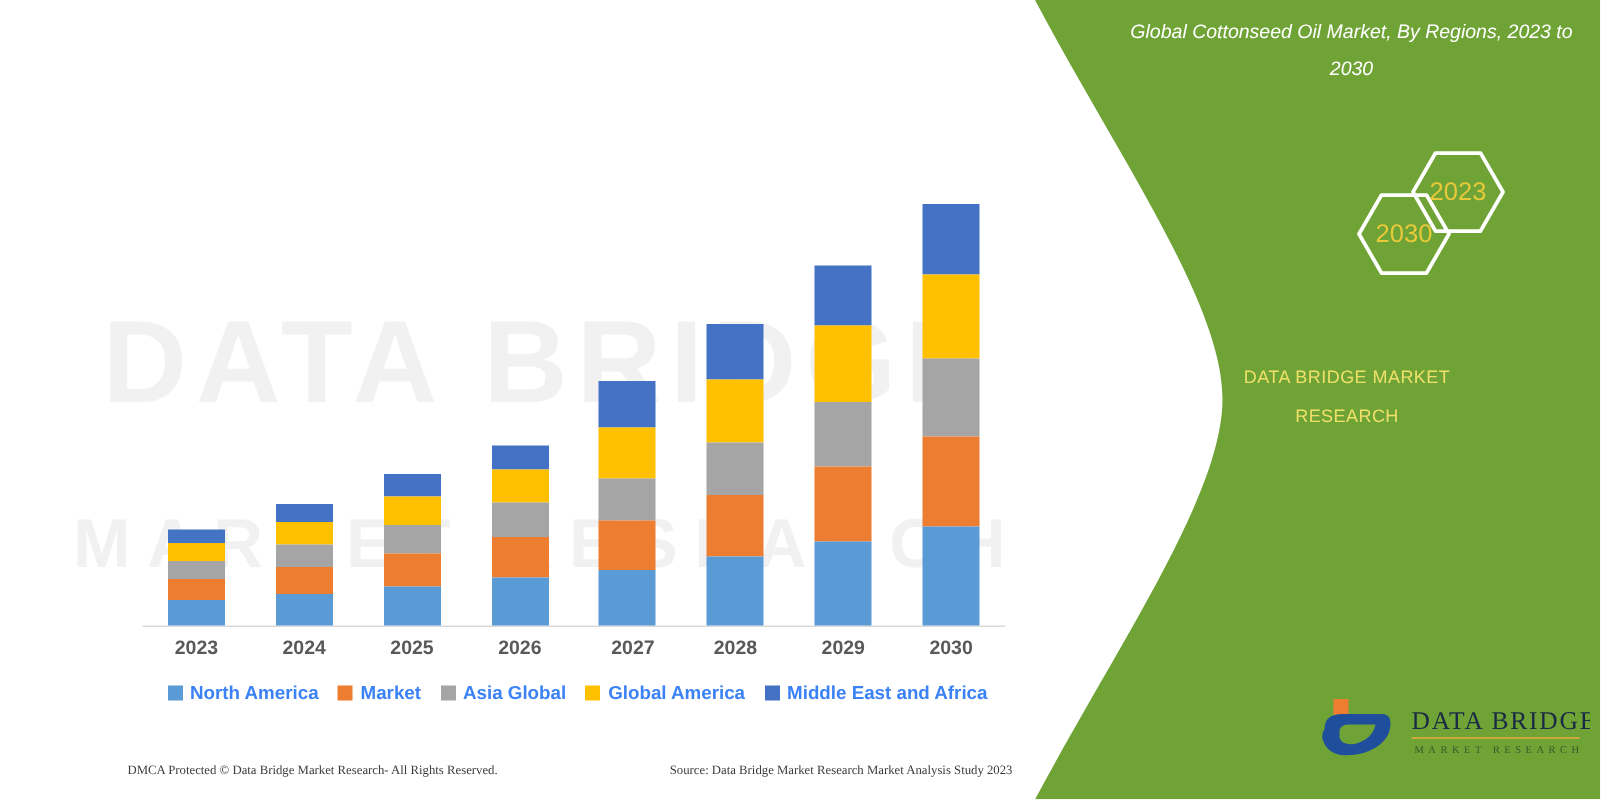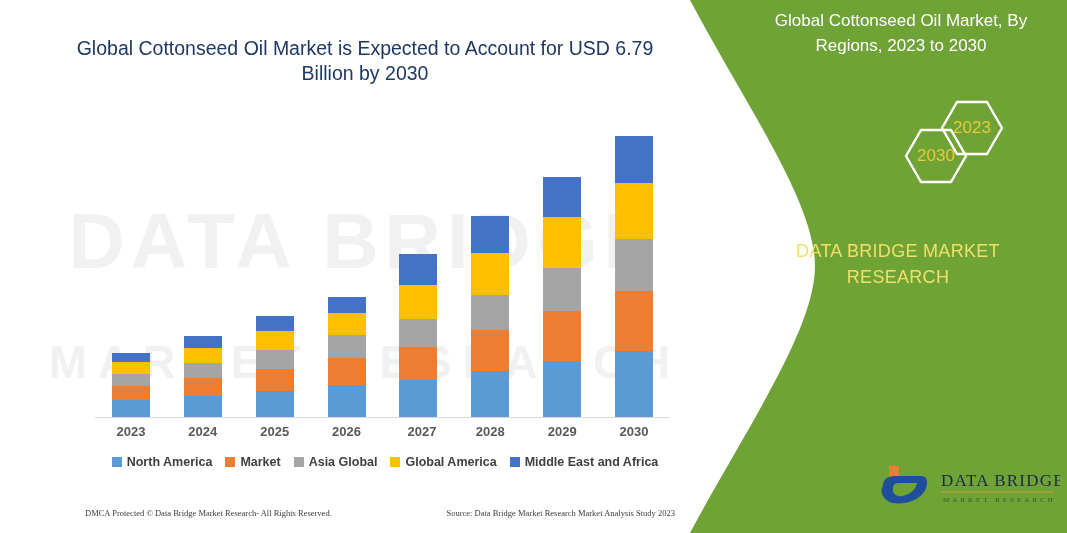--- a/index.html
+++ b/index.html
@@ -106,21 +106,21 @@
     left: 95px; top: 455px;
     width: 580px;
     display: flex;
     justify-content: center;
     align-items: center;
     gap: 13px;
     white-space: nowrap;
   }
   .legend-item { display: flex; align-items: center; gap: 5px; }
   .legend-swatch { width: 10px; height: 10px; display: inline-block; }
-  .legend-label { font-size: 12.5px; font-weight: 700; color: #404040; }
+  .legend-label { font-size: 12.5px; font-weight: 700; color: #3b82f6; }
 
   
   #footer {
     position: absolute;
     left: 85px; top: 508px;
     width: 590px;
     display: flex;
     justify-content: space-between;
     align-items: center;
     font-family: "Liberation Serif", serif;
@@ -134,41 +134,42 @@
     left: 730px; top: 0;
     width: 337px; height: 533px;
     z-index: 4;
   }
   #panel-title {
     position: absolute;
     left: 18px; top: 8px;
     width: 306px;
     text-align: center;
     color: #ffffff;
-    font-size: 17px;
+    font-size: 13px;
     line-height: 25px;
+    font-style: italic;
   }
   #hex-wrap {
     position: absolute;
     left: 0; top: 88px;
     width: 337px; height: 120px;
   }
   .hex-label {
     position: absolute;
     color: #e8c93a;
     font-size: 17px;
     font-weight: 400;
   }
   #brand-name {
     position: absolute;
     left: 28px; top: 238px;
     width: 280px;
     text-align: center;
     color: #efe06a;
-    font-size: 18px;
+    font-size: 12px;
     line-height: 26px;
     letter-spacing: 0.3px;
   }
   #logo-wrap {
     position: absolute;
     left: 145px; top: 462px;
     width: 185px; height: 48px;
   }
 </style>
 </head>
@@ -180,21 +181,20 @@
     <div class="wm-text" id="wm-line1">DATA BRIDGE</div>
     <div class="wm-text" id="wm-line2">MARKET RESEARCH</div>
   </div>
 
   <svg id="green-panel" viewBox="0 0 1067 533">
     <path d="M 1067 0 L 1067 533 L 690 533 C 745 430 815 330 815 266 C 815 202 745 104 690 0 Z" fill="#6FA336"></path>
   </svg>
 
   <div id="left-pane">
 
-    <div id="chart-title">Global Cottonseed Oil Market is Expected to Account for USD 6.79 Billion by 2030</div>
 
     <div id="plot">
       <div id="baseline"></div>
     <div class="bar-group" style="left: 16.9375px; width: 38px;">
           <div class="seg" style="height: 17px; background: rgb(91, 155, 213);"></div>
           <div class="seg" style="height: 14px; background: rgb(237, 125, 49);"></div>
           <div class="seg" style="height: 12px; background: rgb(165, 165, 165);"></div>
           <div class="seg" style="height: 12px; background: rgb(255, 192, 0);"></div>
           <div class="seg" style="height: 9px; background: rgb(68, 114, 196);"></div>
         </div>

